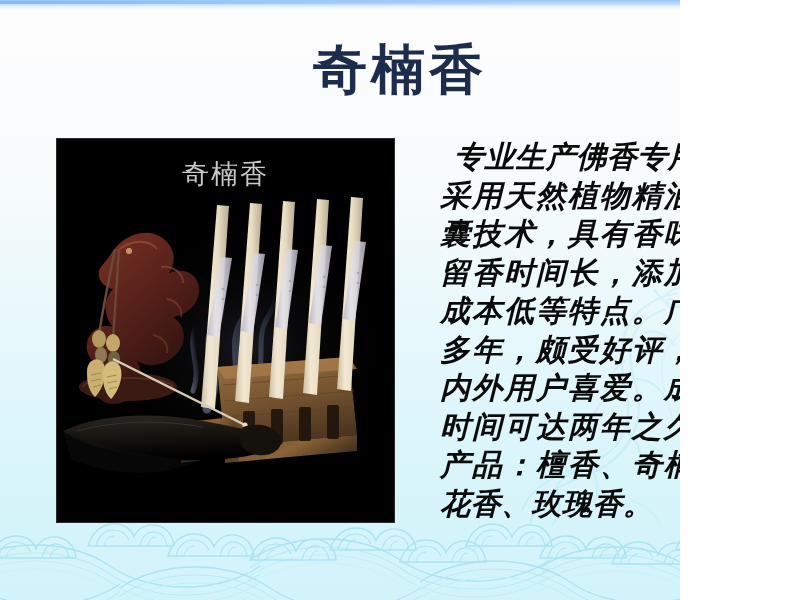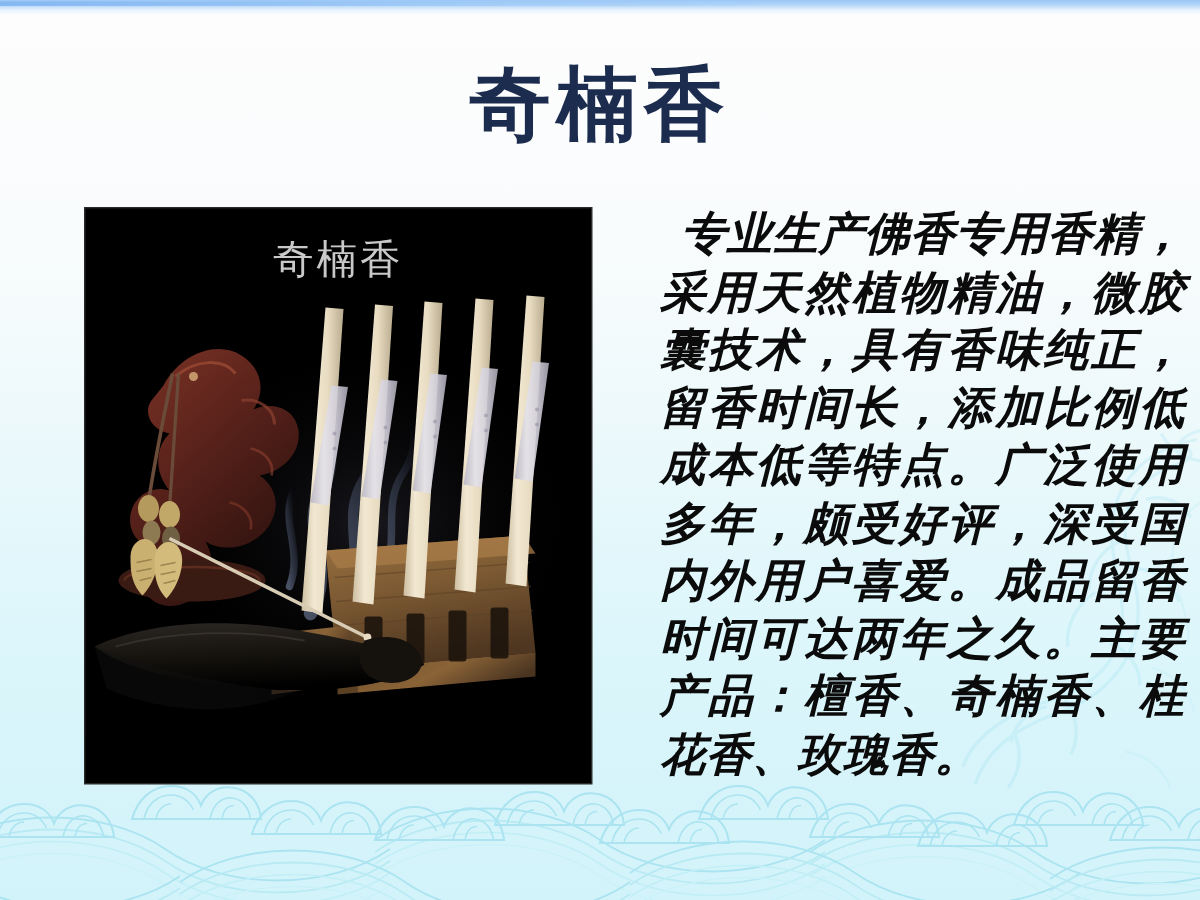--- a/index.html
+++ b/index.html
@@ -8,21 +8,21 @@
   }
   body {
     width: 800px;
     height: 600px;
     overflow: hidden;
     font-family: "DejaVu Sans", sans-serif;
   }
 
   #slide {
     position: relative;
-    width: 800px;
+    width: 680px;
     height: 600px;
     overflow: hidden;
     background: linear-gradient(to bottom,
         #fdfdfd 0%,
         #fbfcfd 18%,
         #f6fbfc 32%,
         #ecf9fb 48%,
         #e2f7fb 62%,
         #dbf6fb 74%,
         #d6f4fa 86%,

